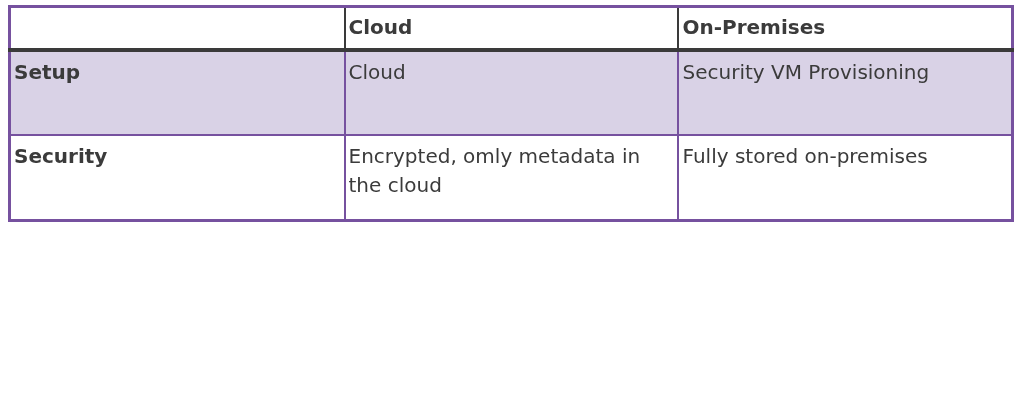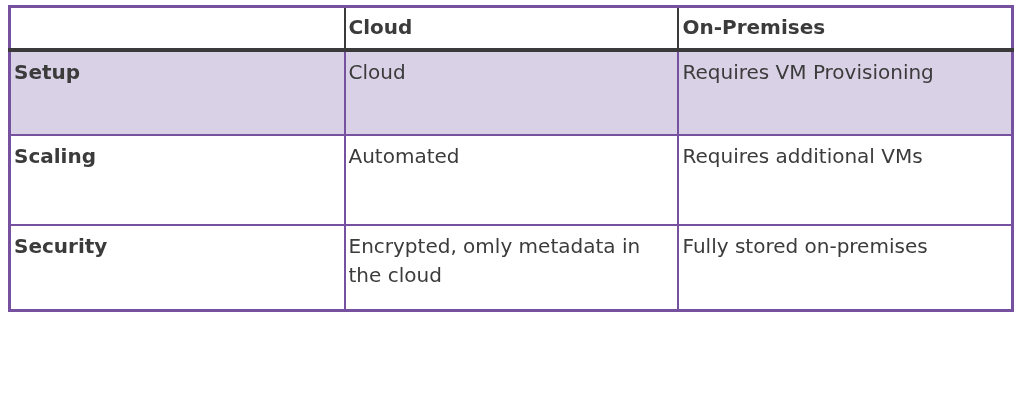--- a/index.html
+++ b/index.html
@@ -66,26 +66,21 @@
       <tr>
         <th></th>
         <th>Cloud</th>
         <th>On-Premises</th>
       </tr>
     </thead>
     <tbody>
       <tr class="alt r-setup">
         <th>Setup</th>
         <td>Cloud</td>
-        <td>Requires VM Provisioning</td>
-      </tr>
-      <tr class="plain r-scaling">
-        <th>Scaling</th>
-        <td>Automated</td>
-        <td>Requires additional VMs</td>
+        <td>Security VM Provisioning</td>
       </tr>
       <tr class="plain r-security">
         <th>Security</th>
         <td>Encrypted, omly metadata in the cloud</td>
         <td>Fully stored on-premises</td>
       </tr>
     </tbody>
   </table>
 </div>
 

